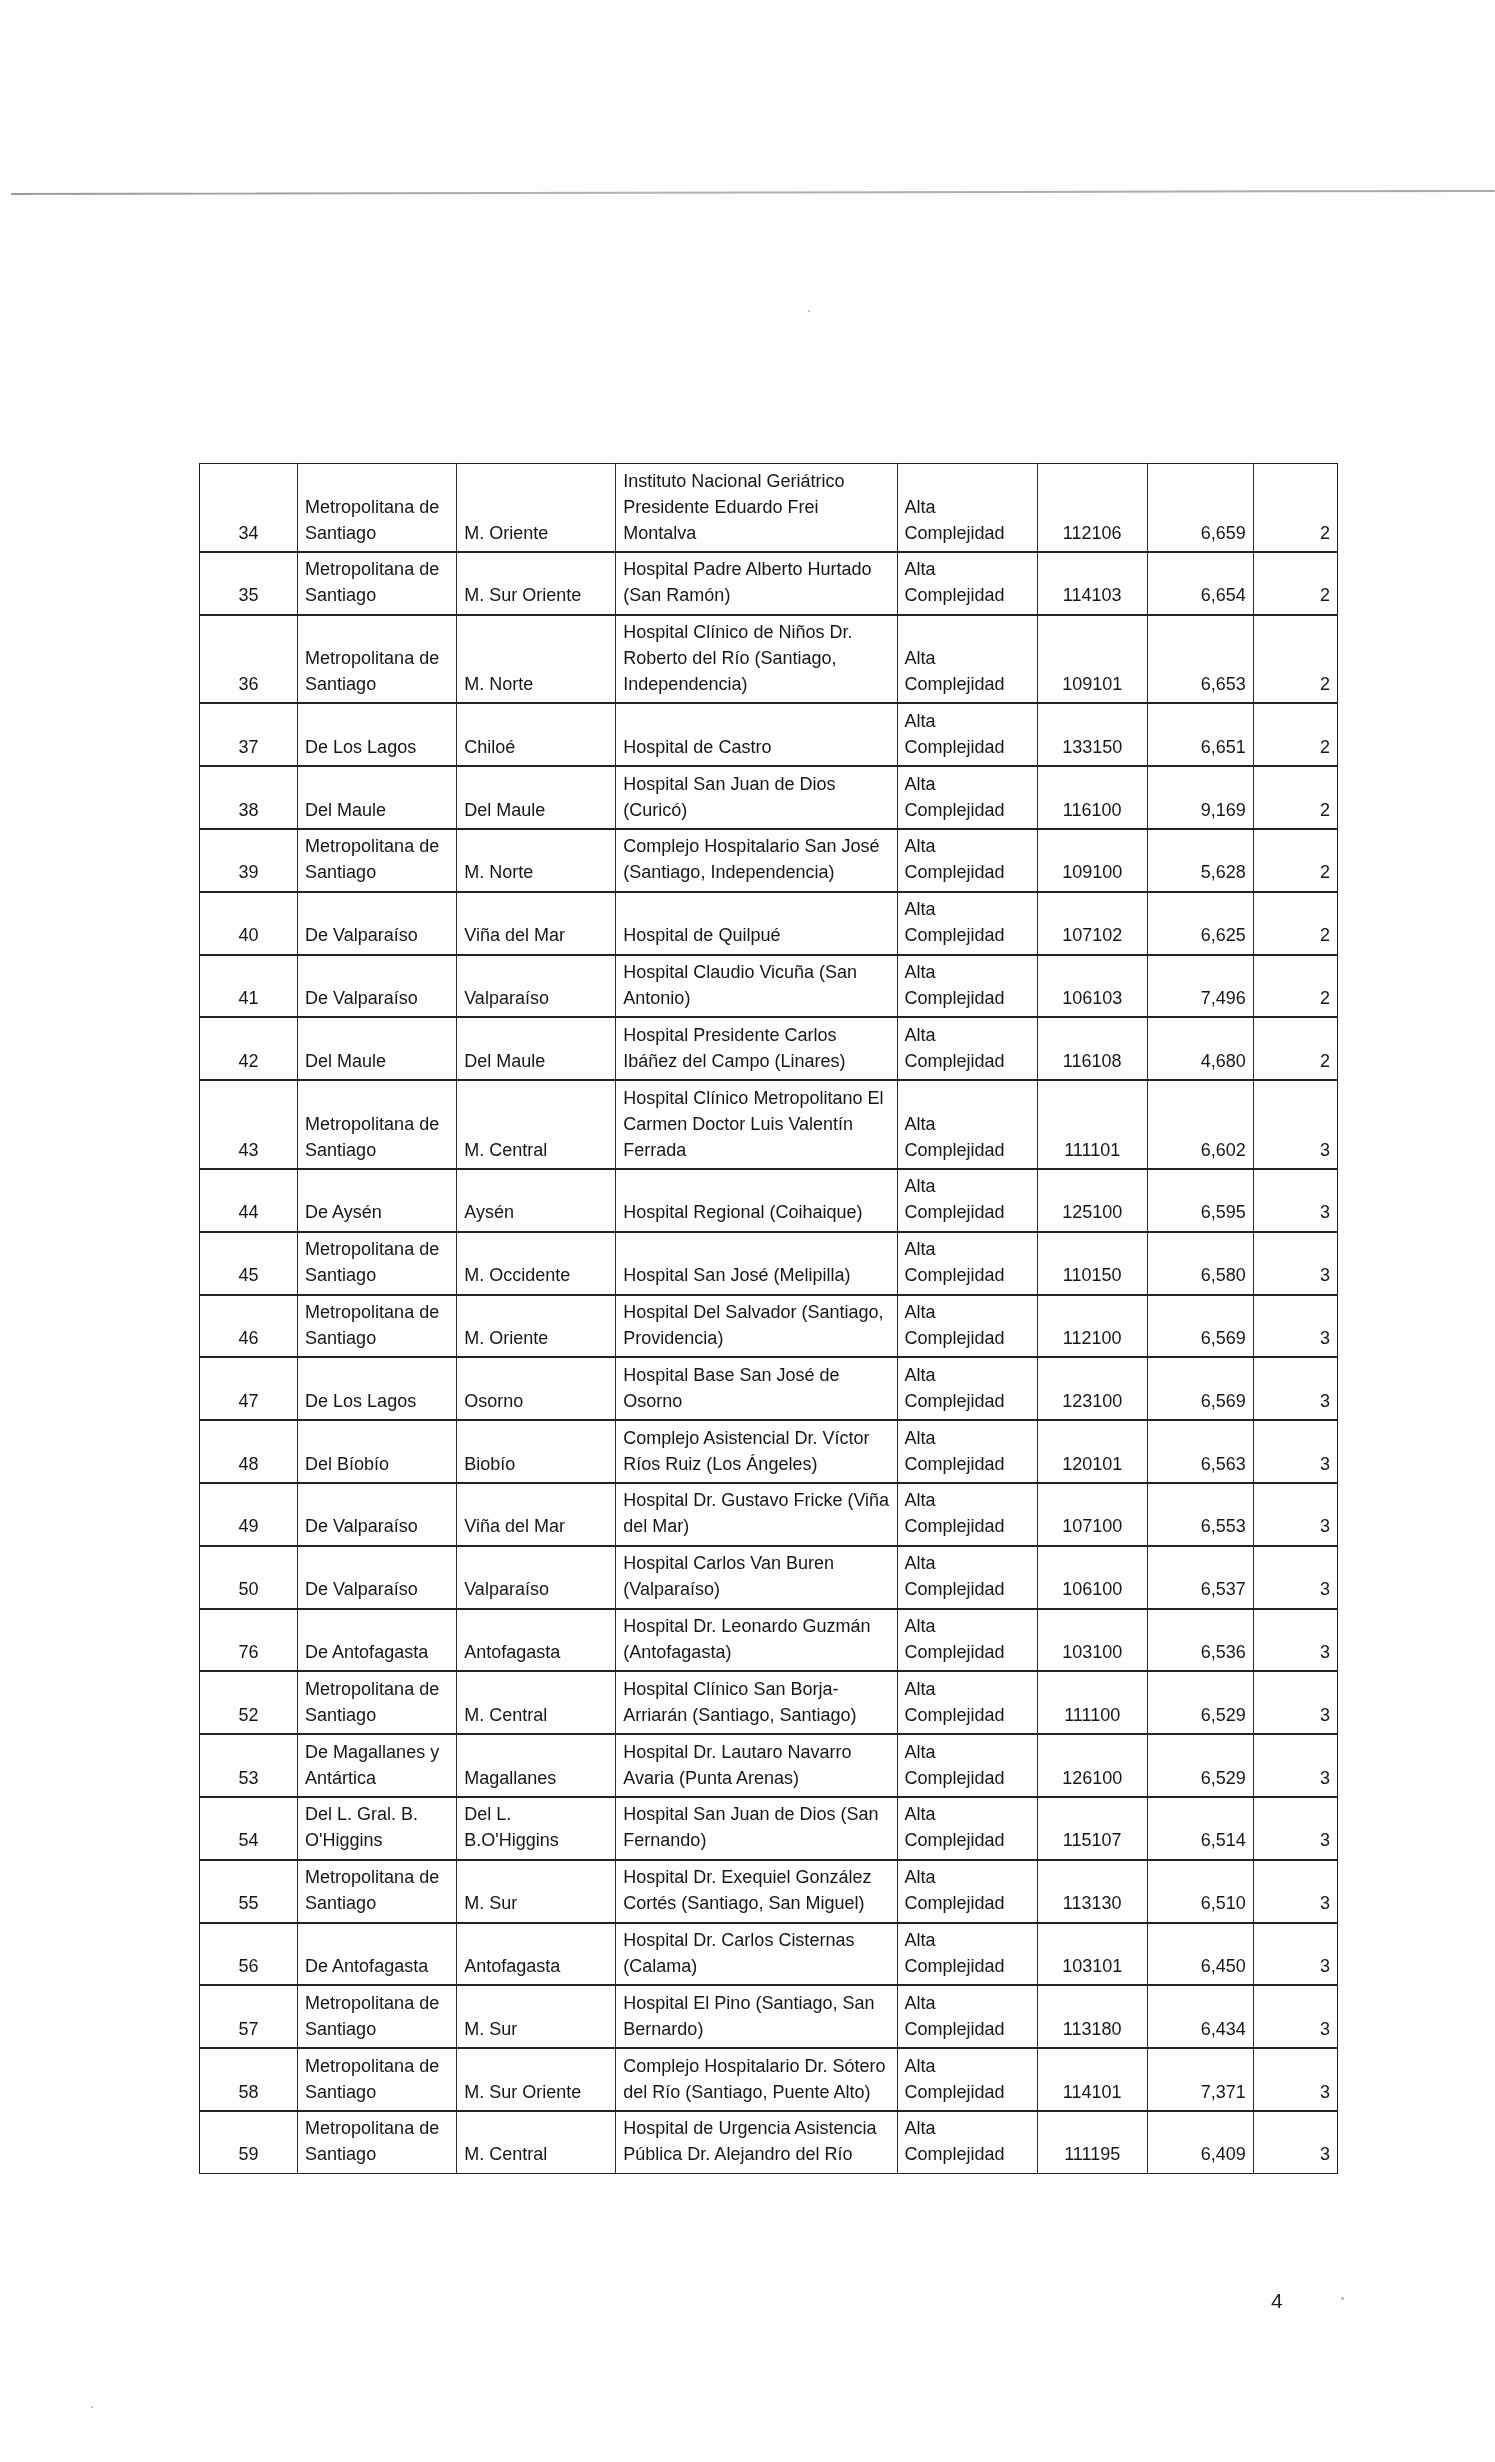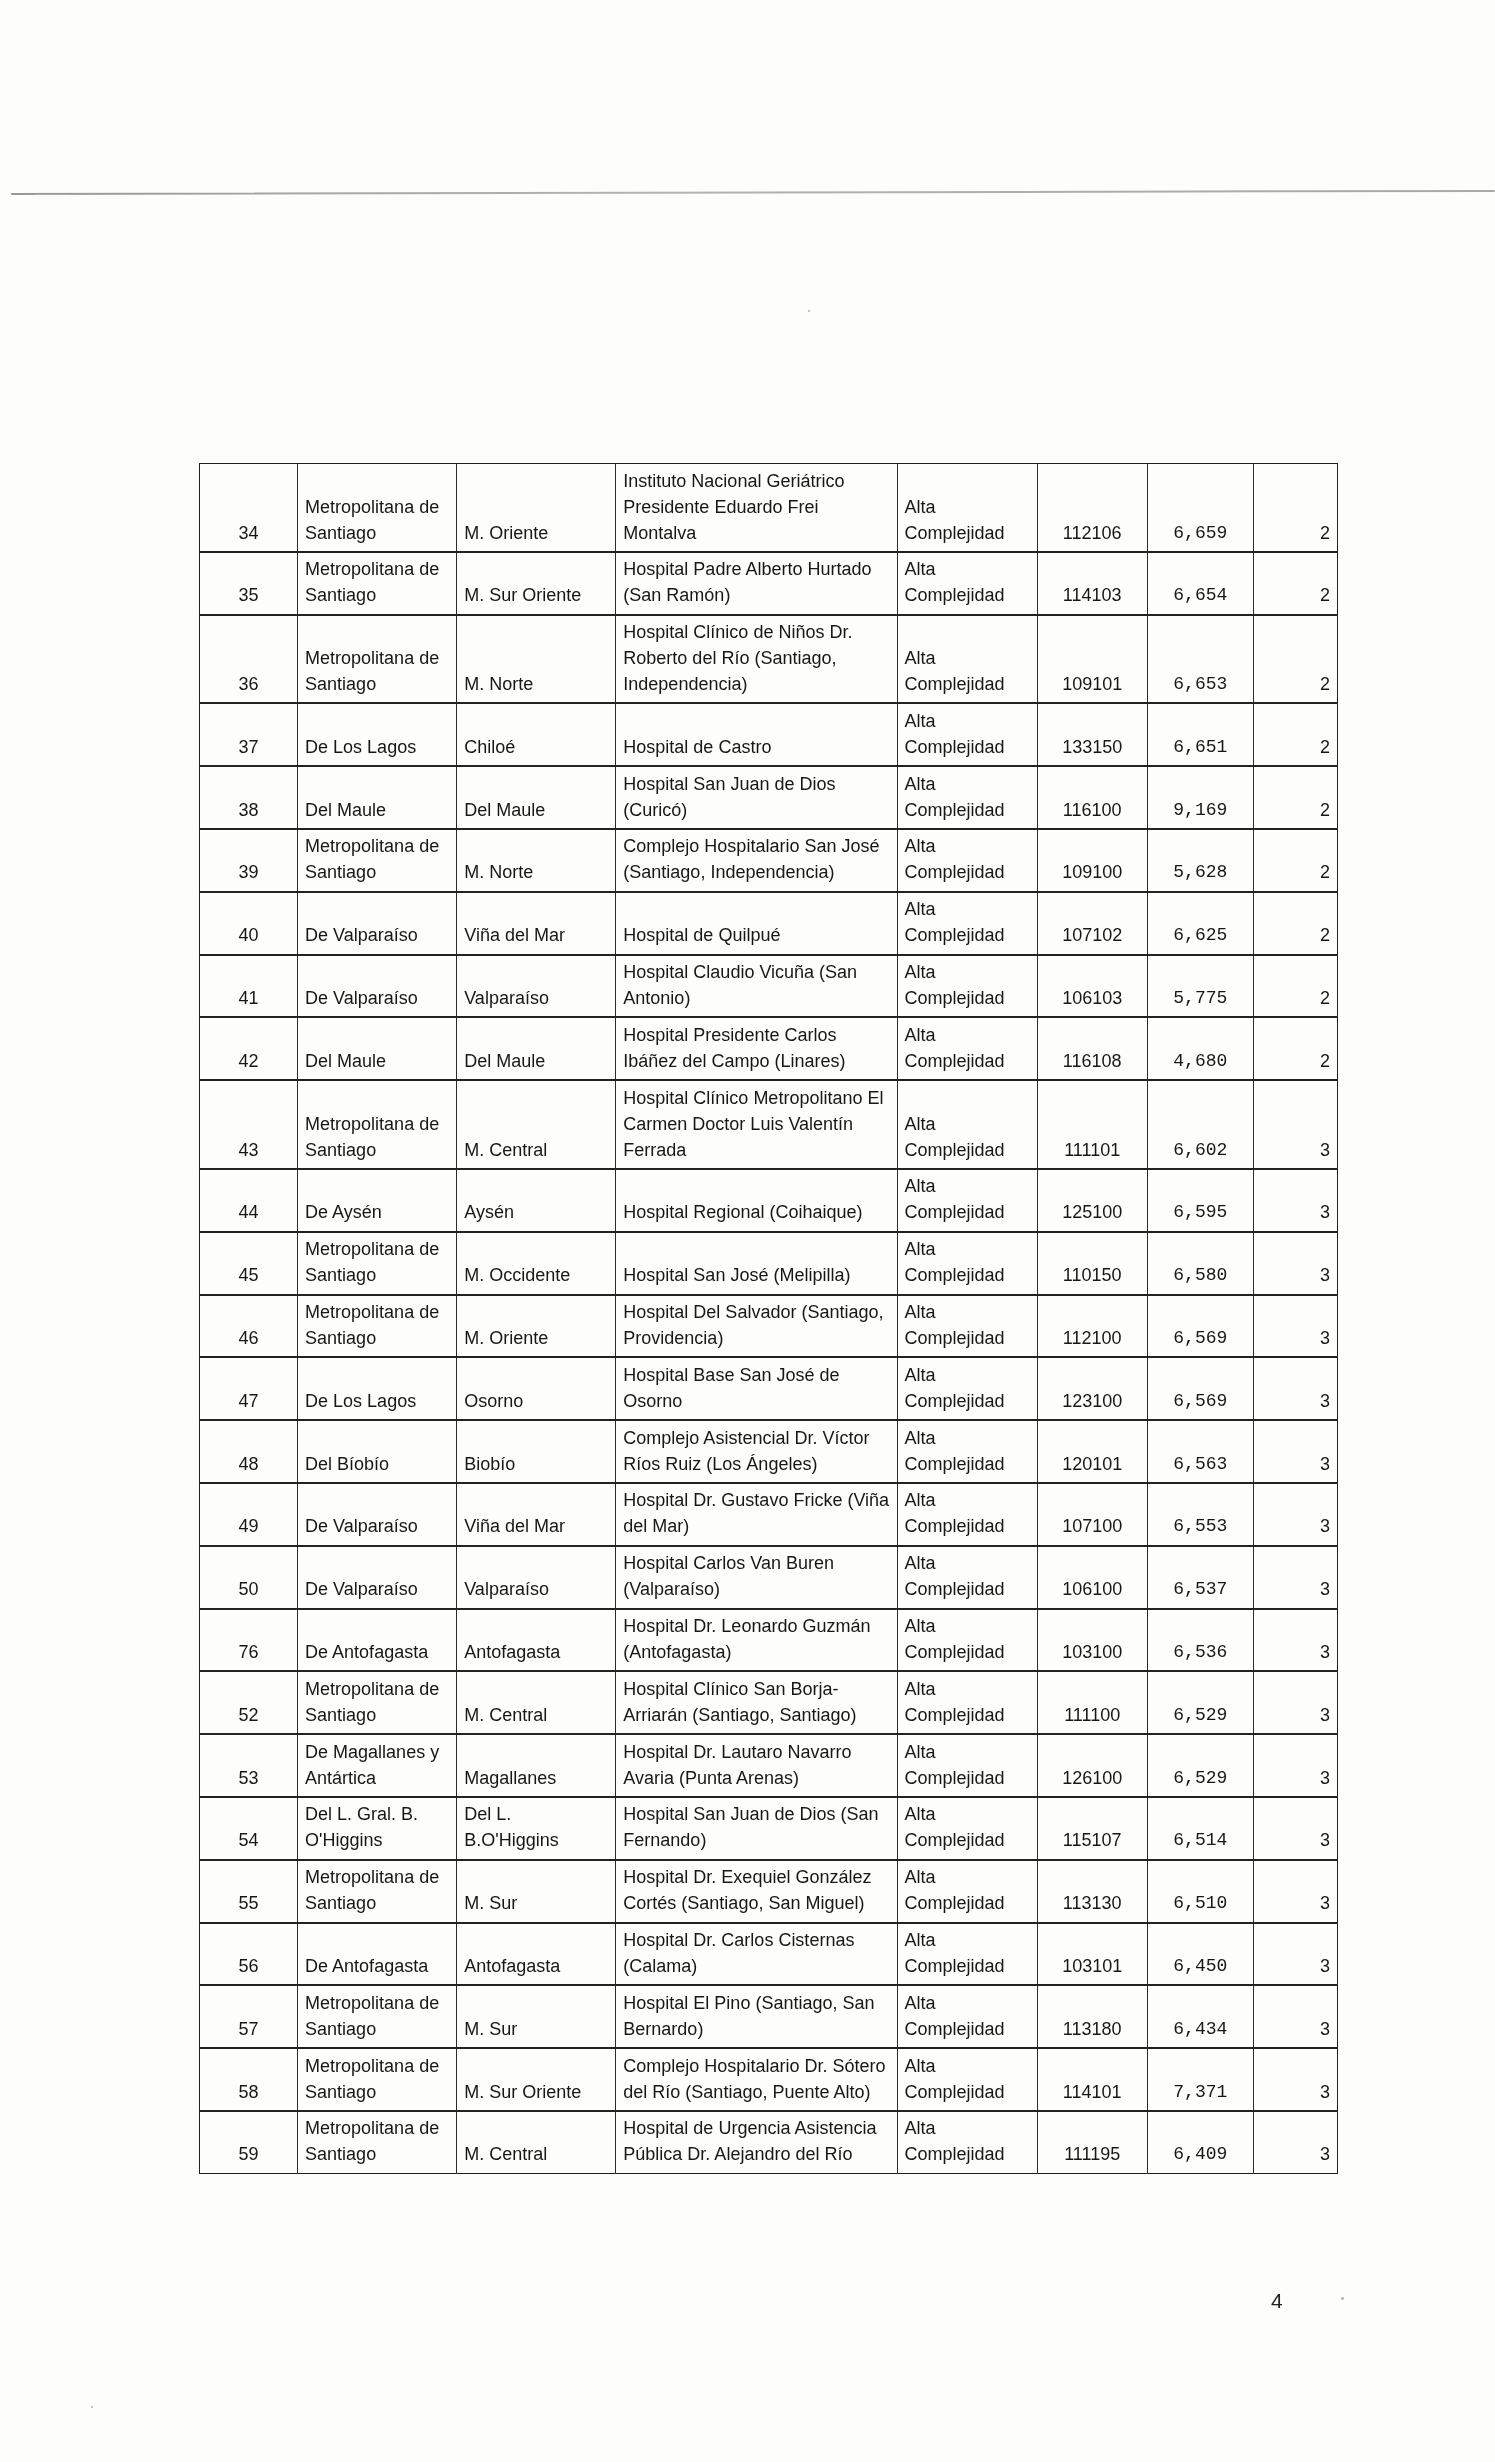--- a/index.html
+++ b/index.html
@@ -40,21 +40,21 @@
   col.c-num{width:98px;}
   col.c-region{width:159px;}
   col.c-service{width:159px;}
   col.c-hospital{width:281px;}
   col.c-complex{width:140px;}
   col.c-code{width:110px;}
   col.c-index{width:106px;}
   col.c-group{width:84px;}
   td.c-num{text-align:center;padding-right:9.4px;}
   td.c-code{text-align:center;padding-right:9.4px;}
-  td.c-index{text-align:center;padding-right:13px;font-family:Liberation Mono, monospace;}
+  td.c-index{text-align:right;padding-right:13px;}
   td.c-group{text-align:right;padding-right:10.6px;}
   td.c-region,td.c-service,td.c-hospital,td.c-complex{text-align:left;}
   
   .page-number{
     position:absolute;left:1271px;top:2289px;
     font-size:21px;color:#222;
   }
   
   .speck{position:absolute;background:#6b6b6b;border-radius:50%;opacity:.5;}
   .s1{left:1341px;top:2297px;width:2.9px;height:2.9px;}
@@ -154,21 +154,21 @@
         <td class="c-index">6,625</td>
         <td class="c-group">2</td>
       </tr>
         <tr>
         <td class="c-num">41</td>
         <td class="c-region">De Valparaíso</td>
         <td class="c-service">Valparaíso</td>
         <td class="c-hospital">Hospital Claudio Vicuña (San Antonio)</td>
         <td class="c-complex">Alta Complejidad</td>
         <td class="c-code">106103</td>
-        <td class="c-index">5,775</td>
+        <td class="c-index">7,496</td>
         <td class="c-group">2</td>
       </tr>
         <tr>
         <td class="c-num">42</td>
         <td class="c-region">Del Maule</td>
         <td class="c-service">Del Maule</td>
         <td class="c-hospital">Hospital Presidente Carlos Ibáñez del Campo (Linares)</td>
         <td class="c-complex">Alta Complejidad</td>
         <td class="c-code">116108</td>
         <td class="c-index">4,680</td>

